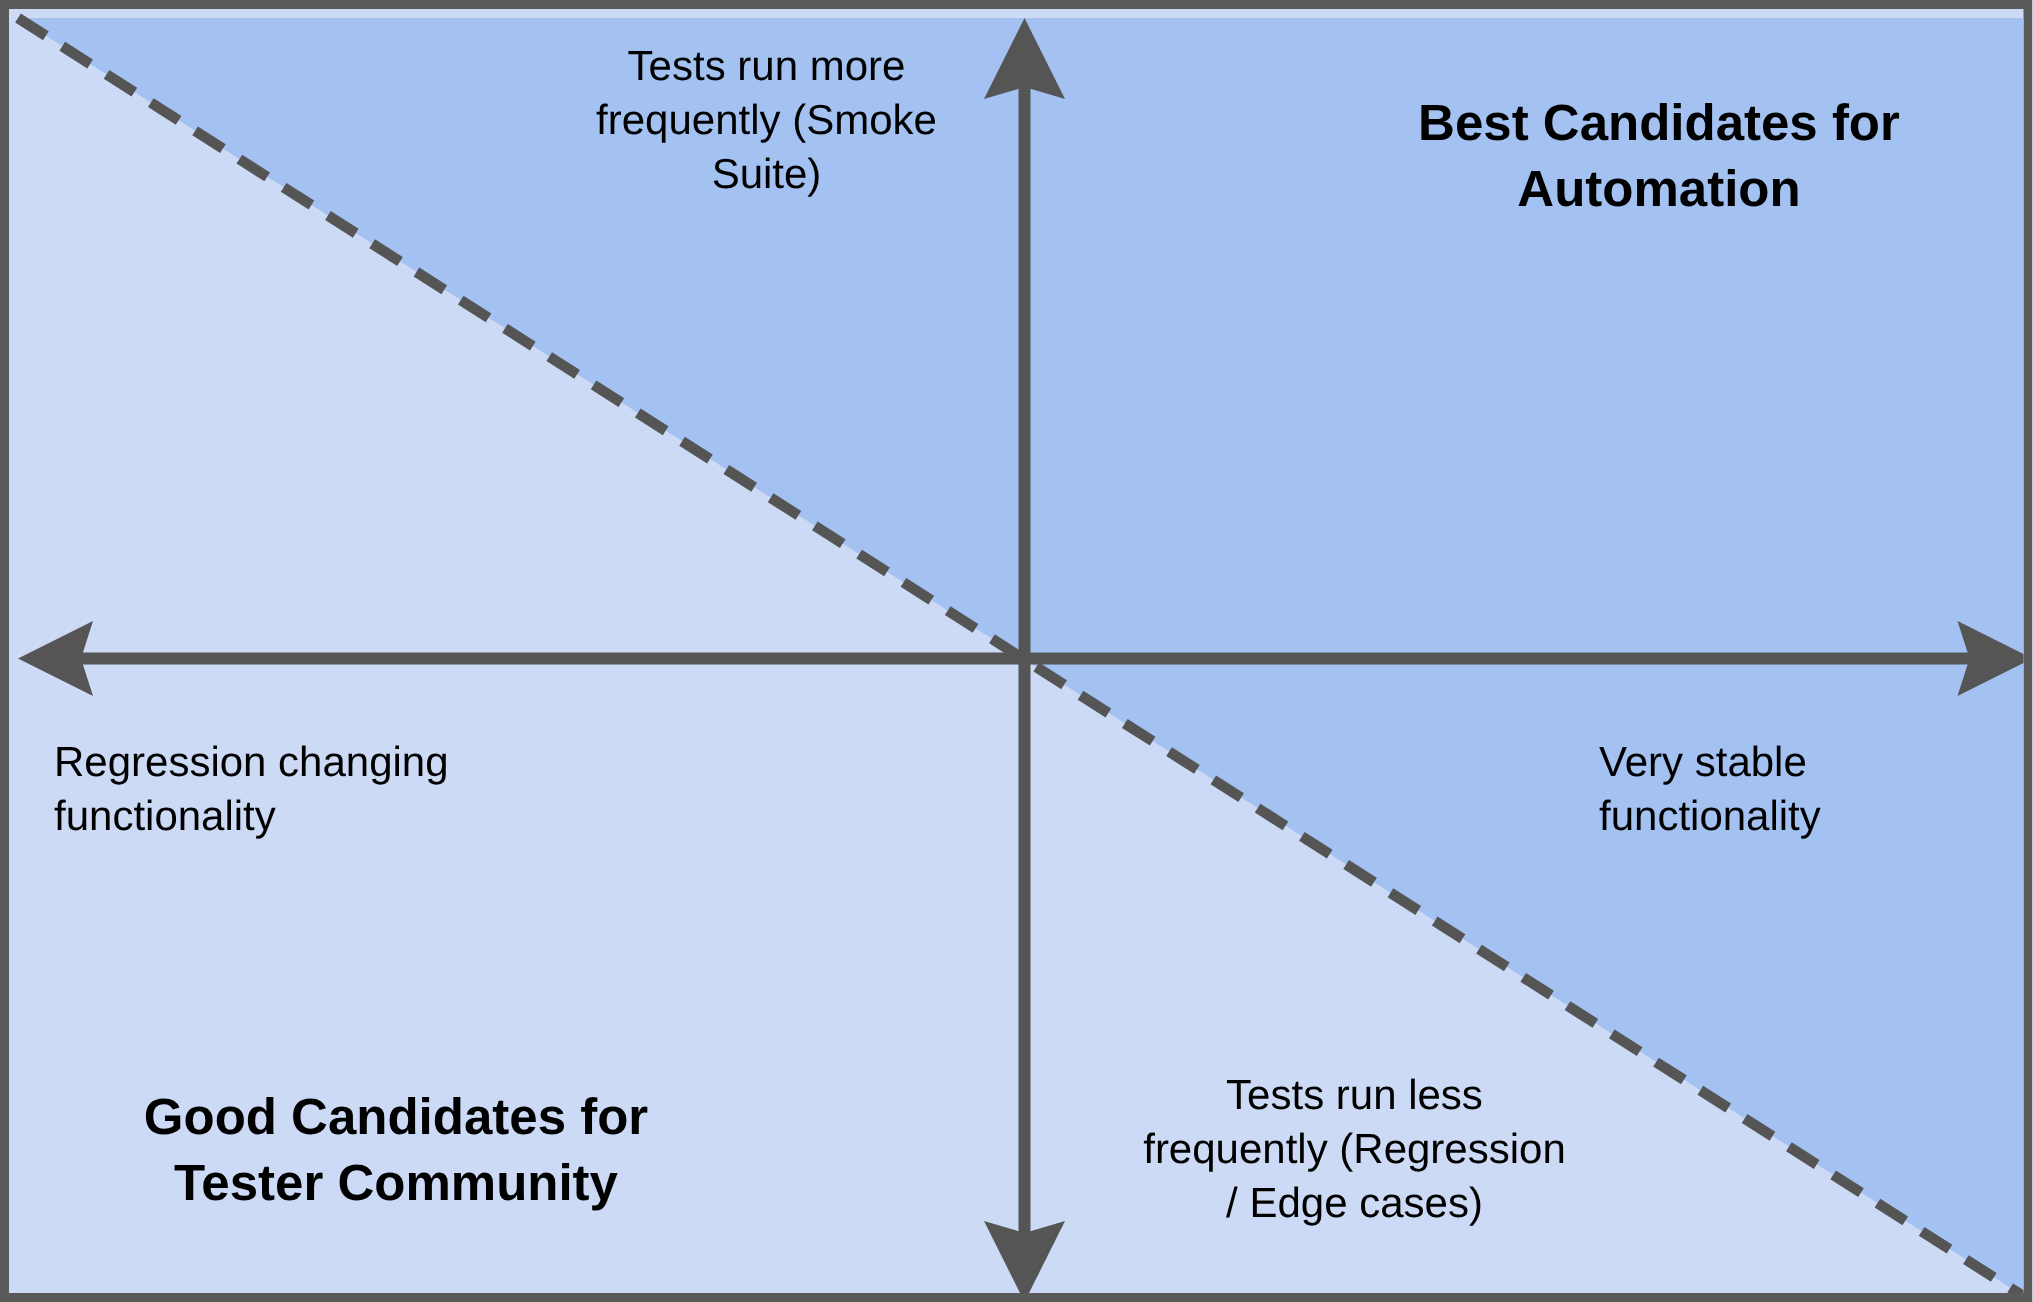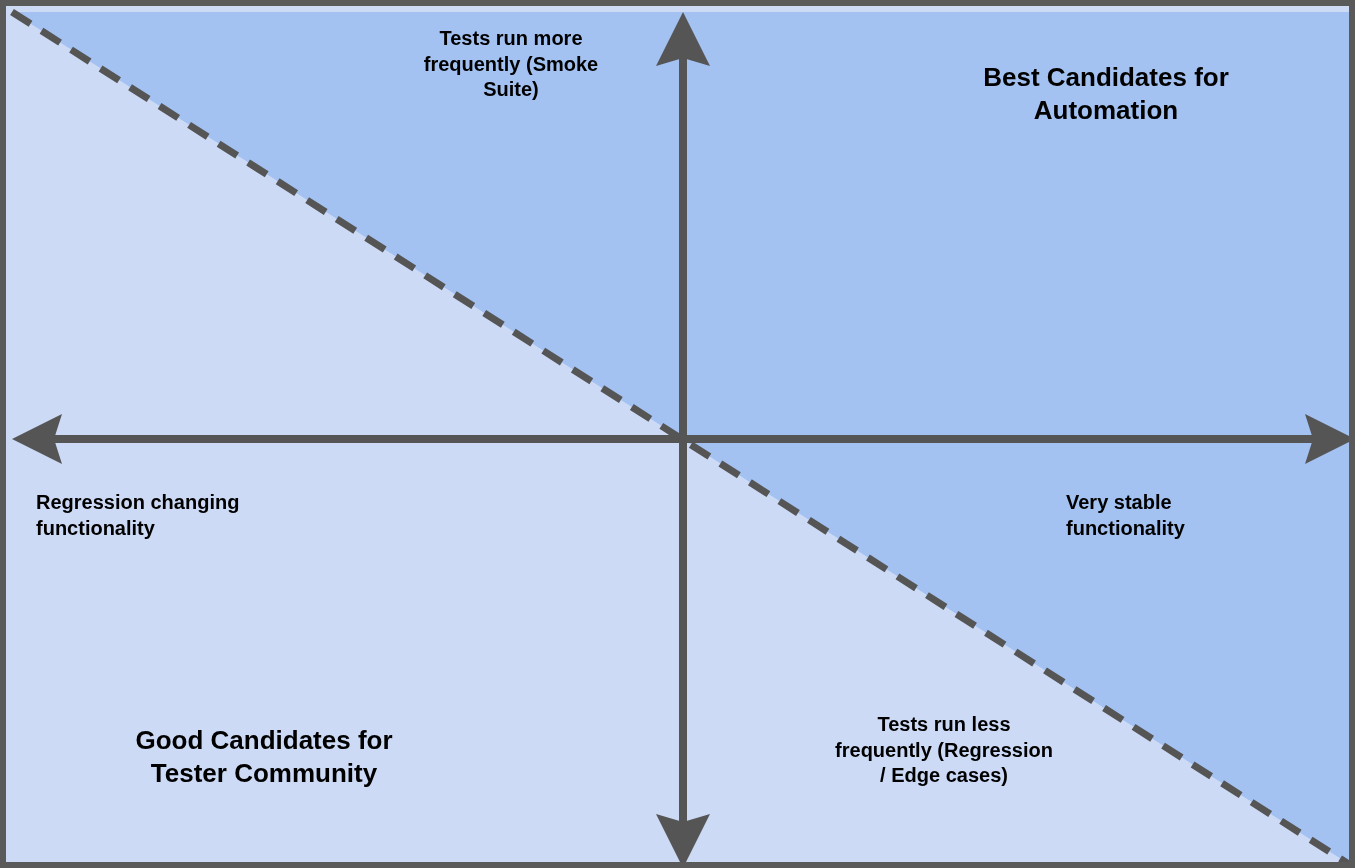--- a/index.html
+++ b/index.html
@@ -27,25 +27,25 @@
     height: 868px;
     display: block;
   }
   .label {
     position: absolute;
     color: #000000;
     line-height: 1.28;
     white-space: pre-line;
   }
   .label-plain {
-    font-size: 20px;
-    font-weight: bold;
+    font-size: 28px;
+    font-weight: normal;
   }
   .label-bold {
-    font-size: 26px;
+    font-size: 34px;
     font-weight: bold;
   }
   #label-top-center {
     left: 330px;
     top: 20px;
     width: 350px;
     text-align: center;
   }
   #label-quadrant-tr {
     left: 860px;
@@ -65,21 +65,21 @@
     width: 265px;
     text-align: left;
   }
   #label-quadrant-bl {
     left: 13px;
     top: 718px;
     width: 490px;
     text-align: center;
   }
   #label-bottom-center {
-    left: 743px;
+    left: 702px;
     top: 706px;
     width: 390px;
     text-align: center;
   }
 </style>
 </head>
 <body>
 
 <div id="quadrant-diagram">
 

